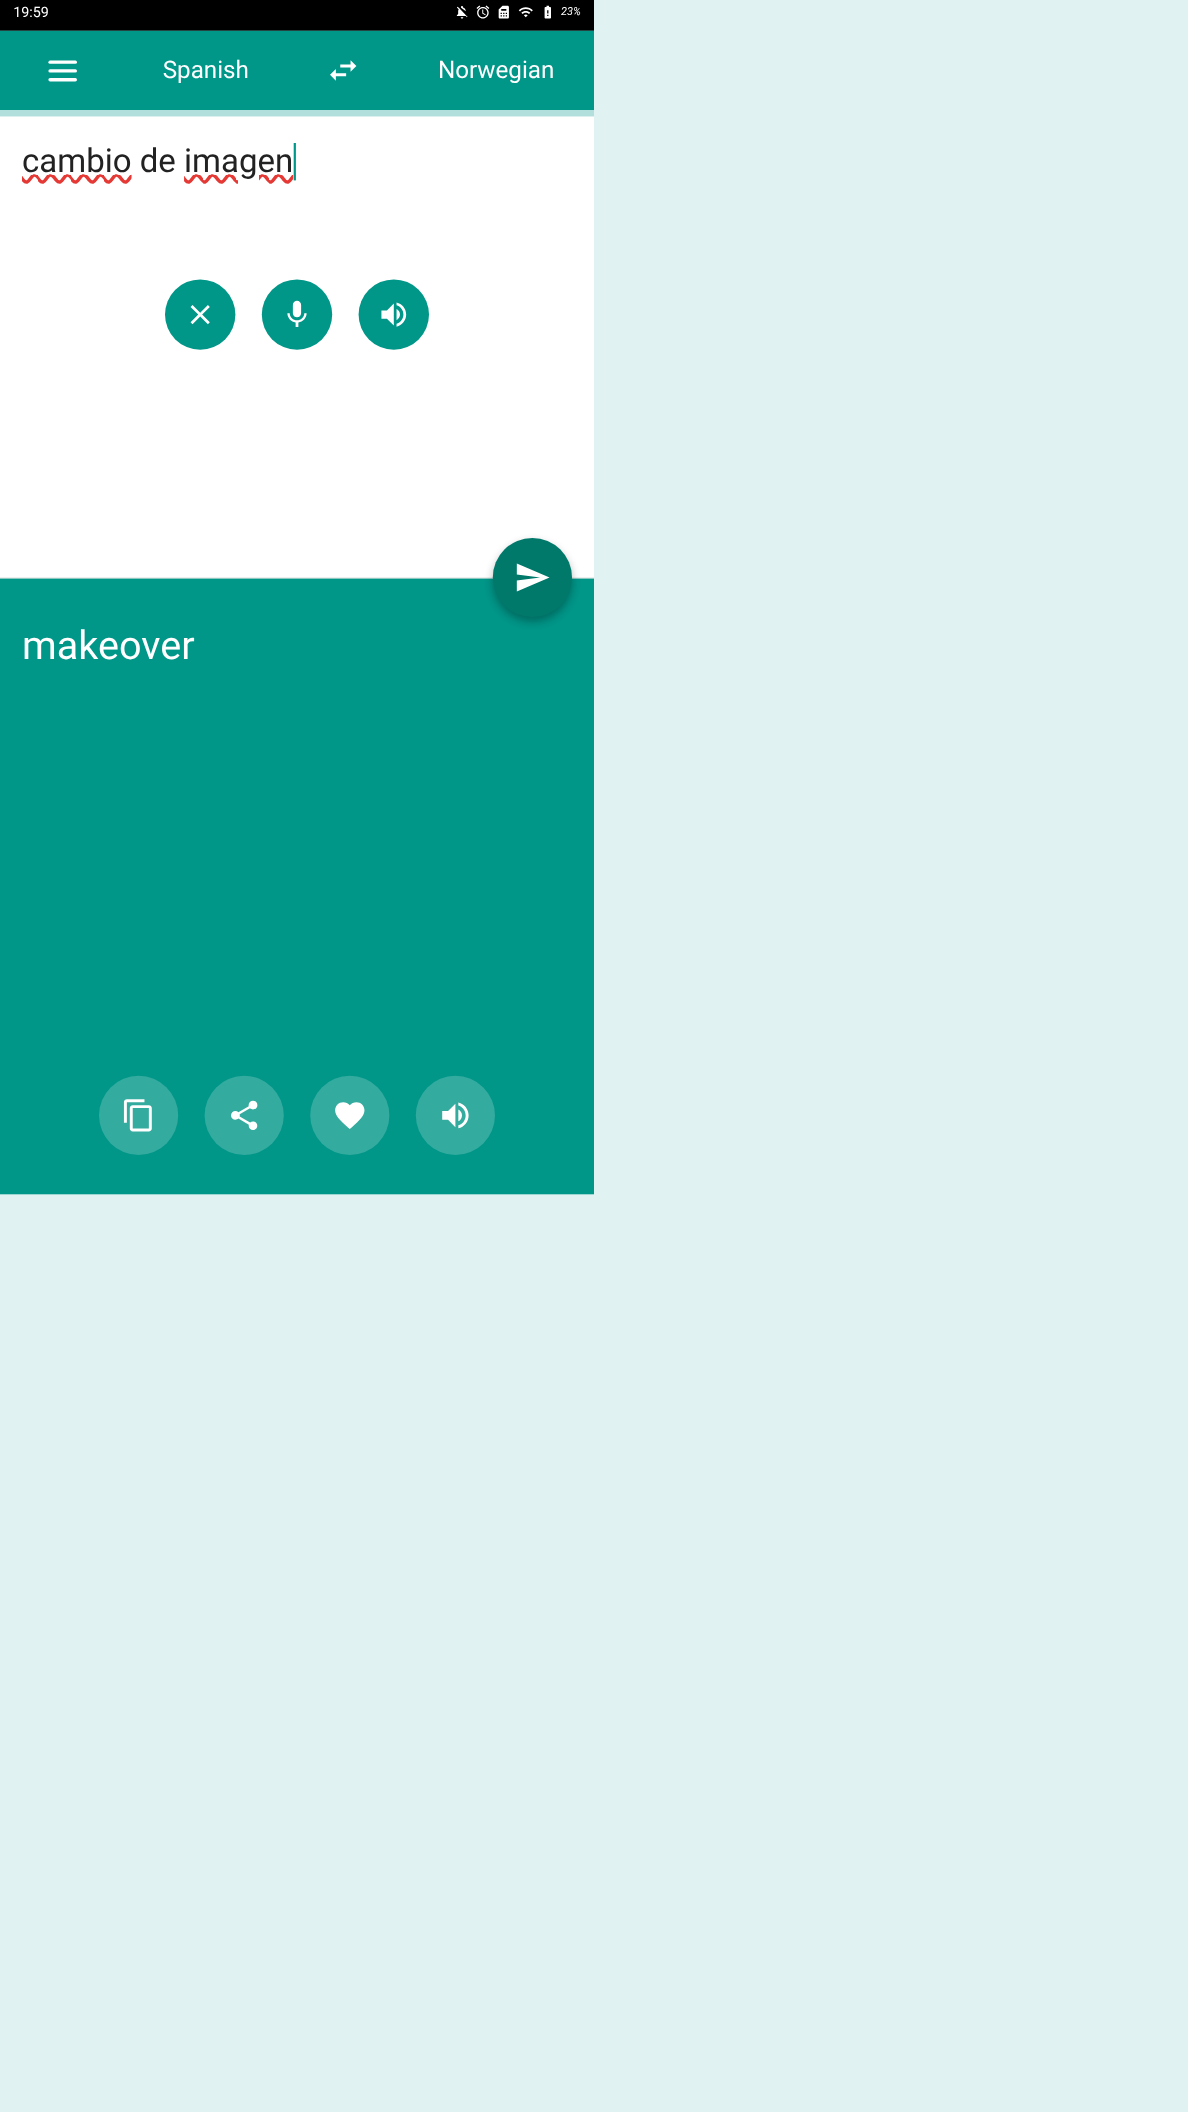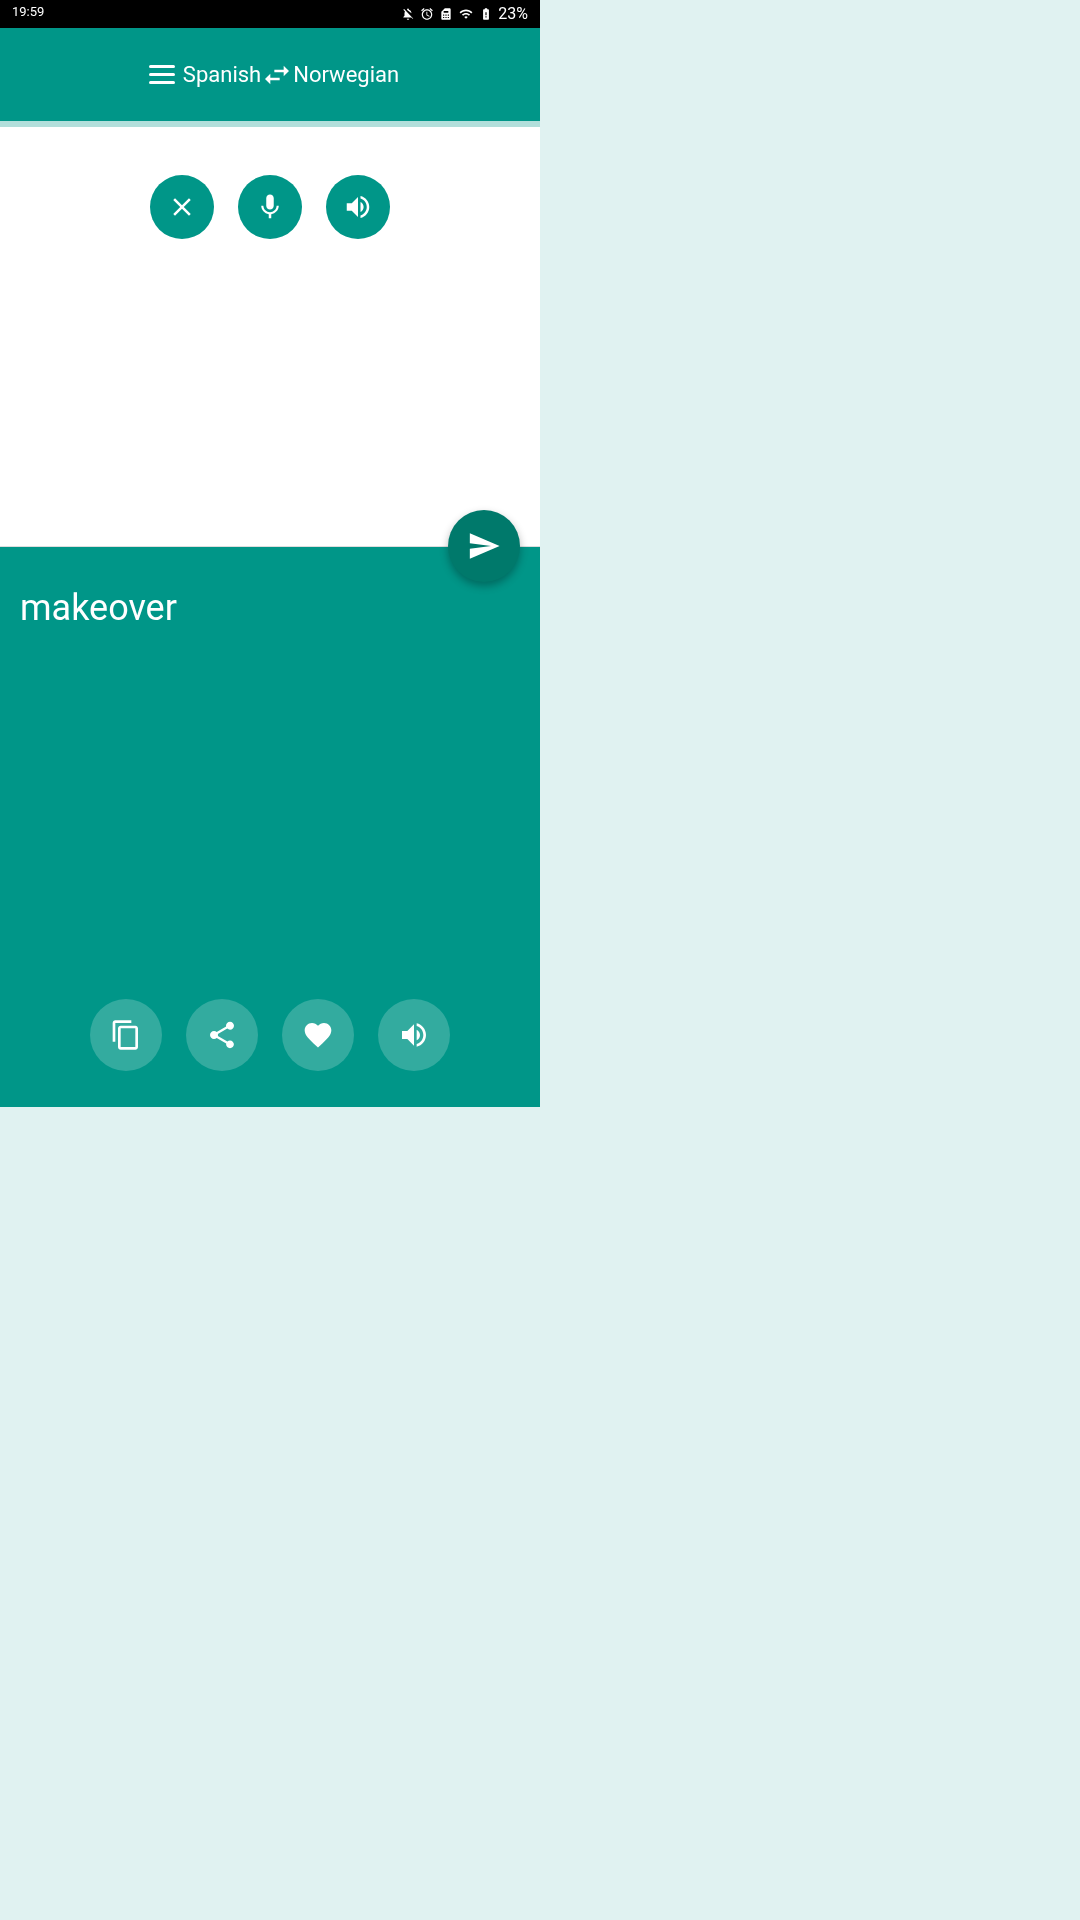--- a/index.html
+++ b/index.html
@@ -21,31 +21,32 @@
       padding: 4px 12px;
       display: flex;
       justify-content: space-between;
       align-items: flex-start;
       height: 28px;
     }
     .status-right {
       display: flex;
       align-items: center;
       gap: 5px;
-      font-size: 16px;
+      font-size: 10px;
+      font-style: italic;
     }
 
     
     .toolbar {
       background: #009688;
       color: #fff;
-      height: 93px;
-      display: flex;
-      align-items: center;
-      justify-content: center;
+      height: 72px;
+      display: flex;
+      align-items: center;
+      justify-content: space-between;
       padding: 0 36px;
     }
     .toolbar-menu {
       display: flex;
       flex-direction: column;
       gap: 5px;
       cursor: pointer;
       padding: 8px;
     }
     .toolbar-menu span {
@@ -255,20 +256,25 @@
     <svg viewBox="0 0 24 24">
       <path d="M6.99 11L3 15l3.99 4v-3H14v-2H6.99v-3zM21 9l-3.99-4v3H10v2h7.01v3L21 9z"></path>
     </svg>
   </div>
   <span class="toolbar-lang">Norwegian</span>
 </div>
 
 <div class="toolbar-divider"></div>
 
 <div class="input-area">
+  <div class="input-text">
+    <span class="spell-red">cambio</span>
+    <span> de </span>
+    <span class="spell-red">imagen</span><span class="text-cursor"></span>
+  </div>
 
   <div class="input-actions">
 
     <button class="action-btn" title="Clear">
       <svg viewBox="0 0 24 24">
         <path d="M19 6.41L17.59 5 12 10.59 6.41 5 5 6.41 10.59 12 5 17.59 6.41 19 12 13.41 17.59 19 19 17.59 13.41 12z"></path>
       </svg>
     </button>
 
     <button class="action-btn" title="Voice input">

